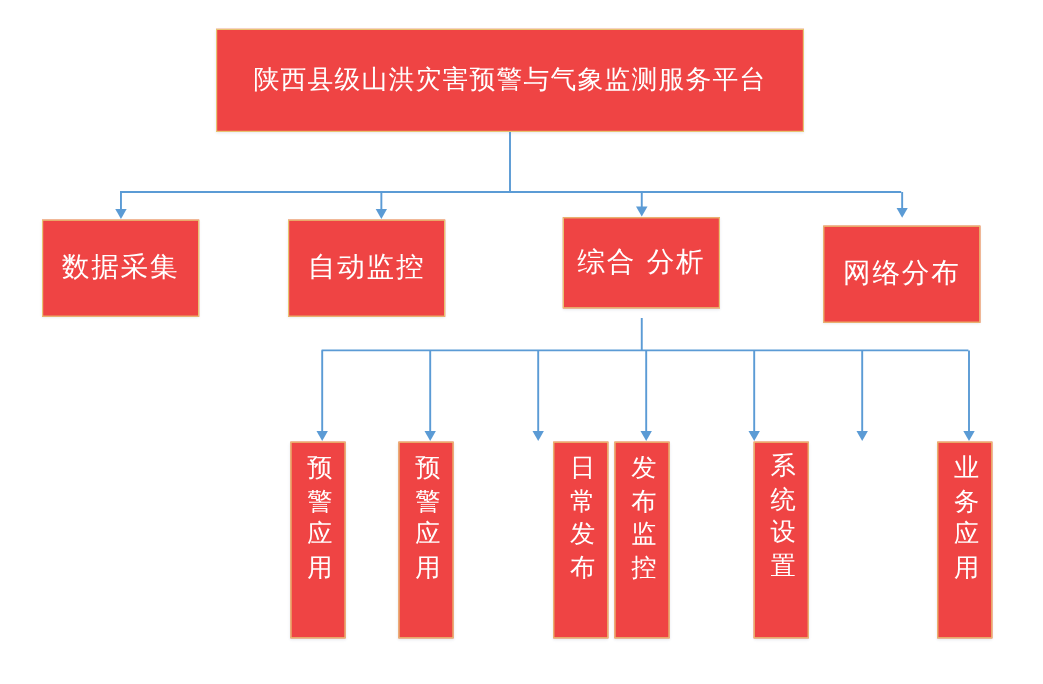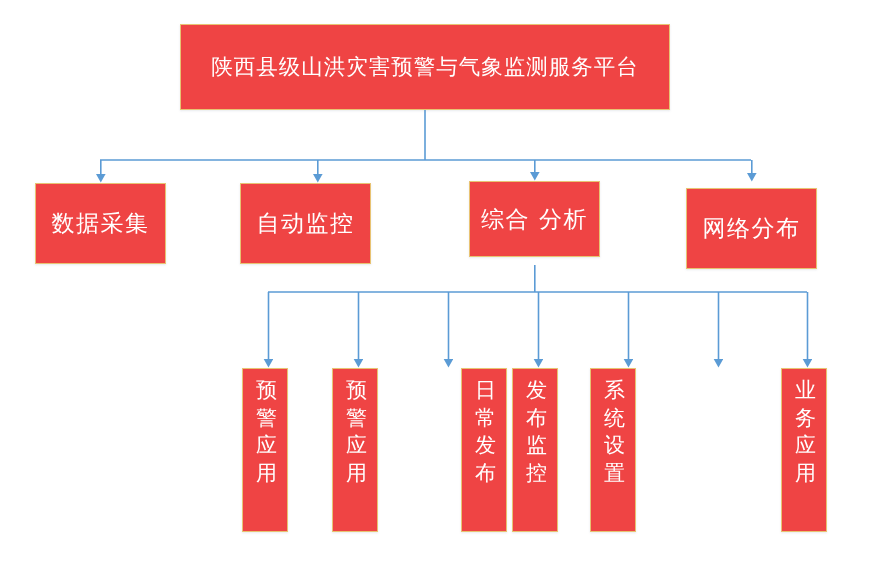--- a/index.html
+++ b/index.html
@@ -83,21 +83,21 @@
     display: block;
     width: 24px;
     line-height: 1.32;
     word-break: break-all;
     white-space: normal;
   }
   .node-l3.pos-0 { left: 242px; }
   .node-l3.pos-1 { left: 332px; }
   .node-l3.pos-2 { left: 422px; margin-left: 39px; }
   .node-l3.pos-3 { left: 512px; }
-  .node-l3.pos-4 { left: 590px; }
+  .node-l3.pos-4 { left: 628px; font-family: Liberation Mono, monospace; }
   .node-l3.pos-5 { left: 692px; }
   .node-l3.pos-6 { left: 781px; }
 
   .node-label {
     display: block;
   }
 </style>
 </head>
 <body>
 

